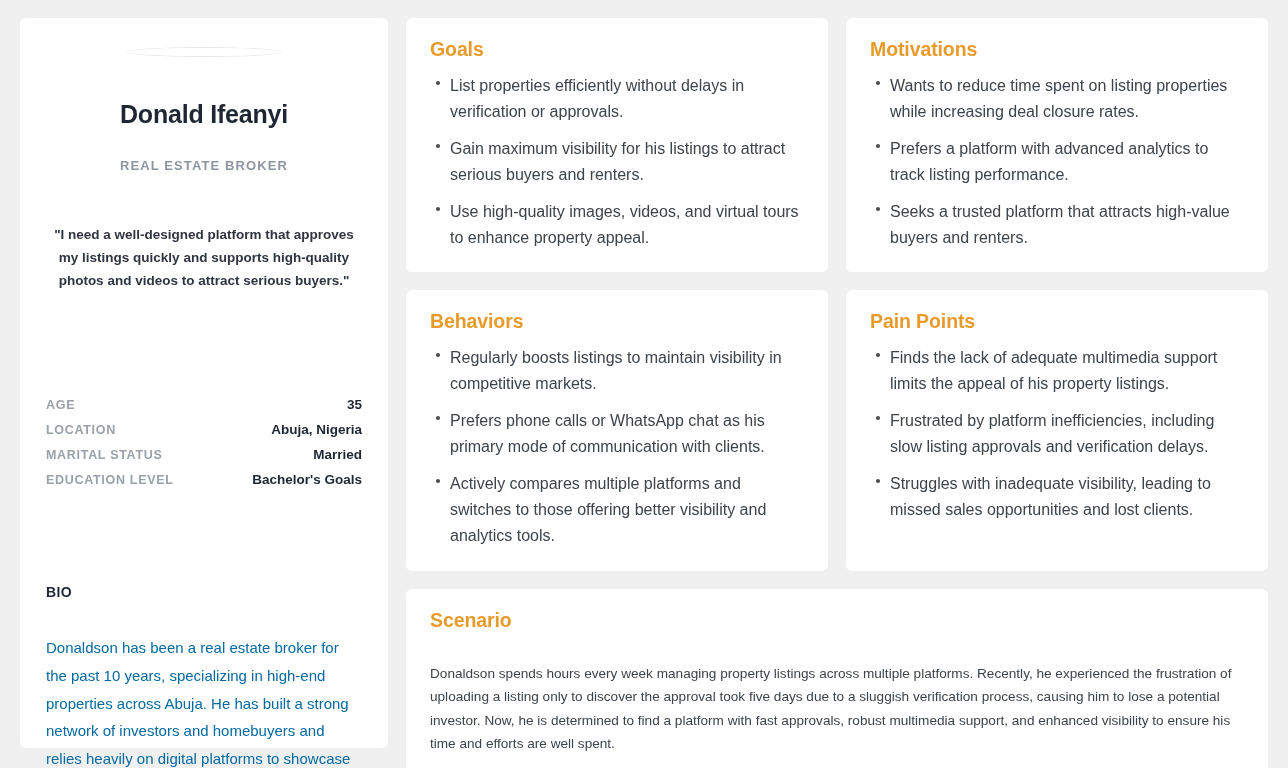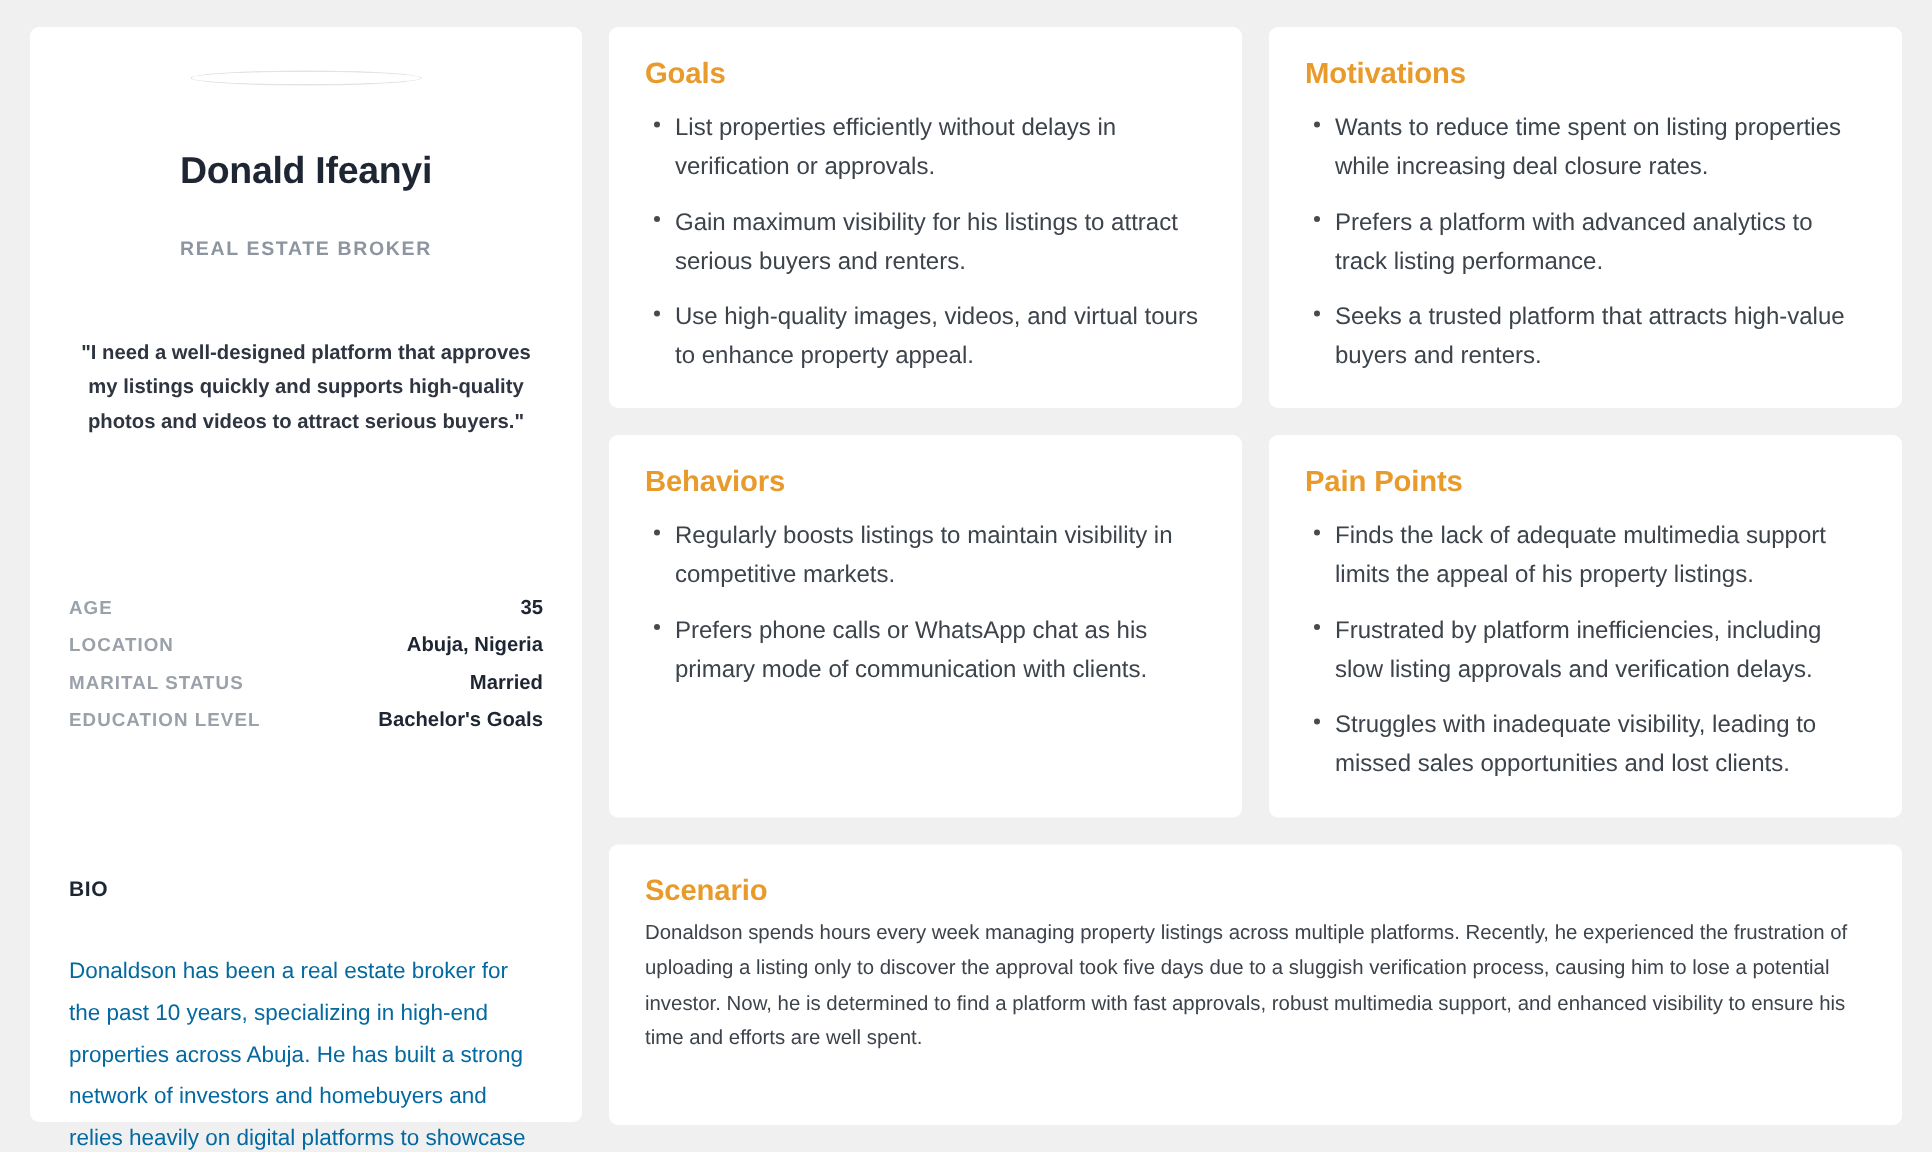--- a/index.html
+++ b/index.html
@@ -162,21 +162,21 @@
     border-radius: 50%;
     background: #4a4a4a;
   }
   .scenario-card { padding-bottom: 34px; }
   .scenario-text {
     font-size: 13.6px;
     line-height: 1.72;
     color: #3d434b;
     margin: 0;
   }
-  .scenario-title { margin-bottom: 4px; }
+  .scenario-title { margin-bottom: 30px; }
 </style>
 </head>
 <body>
 
 <div class="page">
 
   <section class="profile-card">
     <div class="avatar-wrap">
       <svg class="avatar-svg" viewBox="0 0 152 152">
         <defs>
@@ -274,20 +274,21 @@
         </ul>
       </section>
     </div>
 
     <div class="row">
       <section class="card">
         <h2 class="card-title">Behaviors</h2>
         <ul class="bullets">
           <li>Regularly boosts listings to maintain visibility in competitive markets.</li>
           <li>Prefers phone calls or WhatsApp chat as his primary mode of communication with clients.</li>
+          <li>Actively compares multiple platforms and switches to those offering better visibility and analytics tools.</li>
         </ul>
       </section>
 
       <section class="card">
         <h2 class="card-title">Pain Points</h2>
         <ul class="bullets">
           <li>Finds the lack of adequate multimedia support limits the appeal of his property listings.</li>
           <li>Frustrated by platform inefficiencies, including slow listing approvals and verification delays.</li>
           <li>Struggles with inadequate visibility, leading to missed sales opportunities and lost clients.</li>
         </ul>

